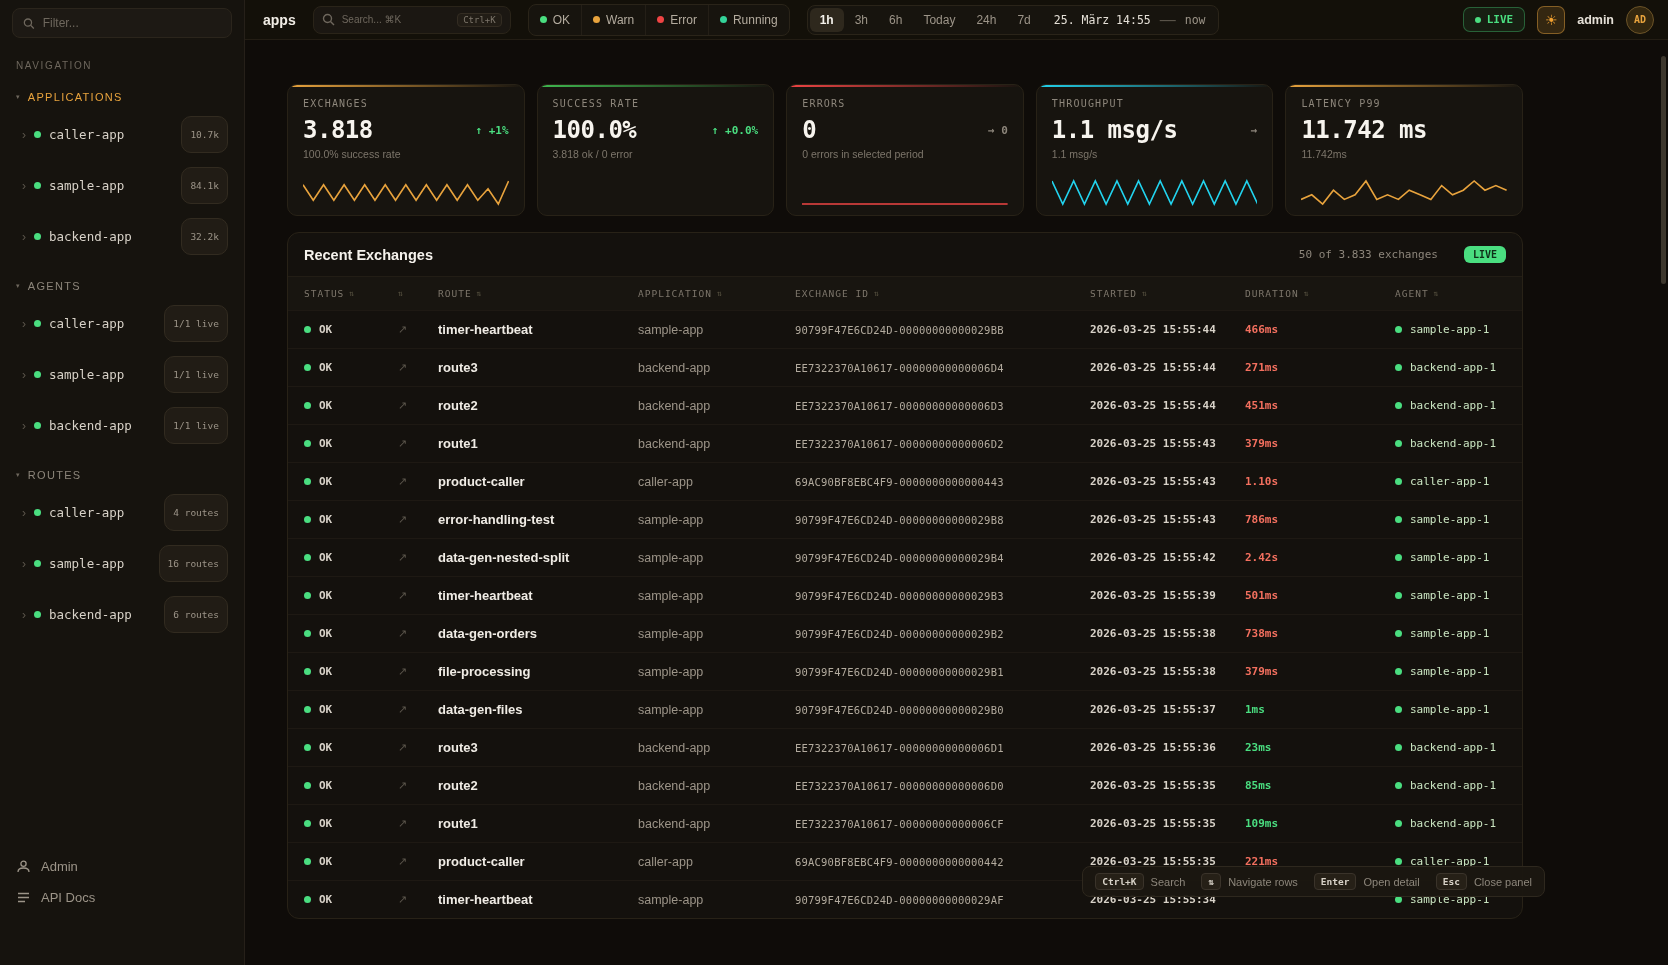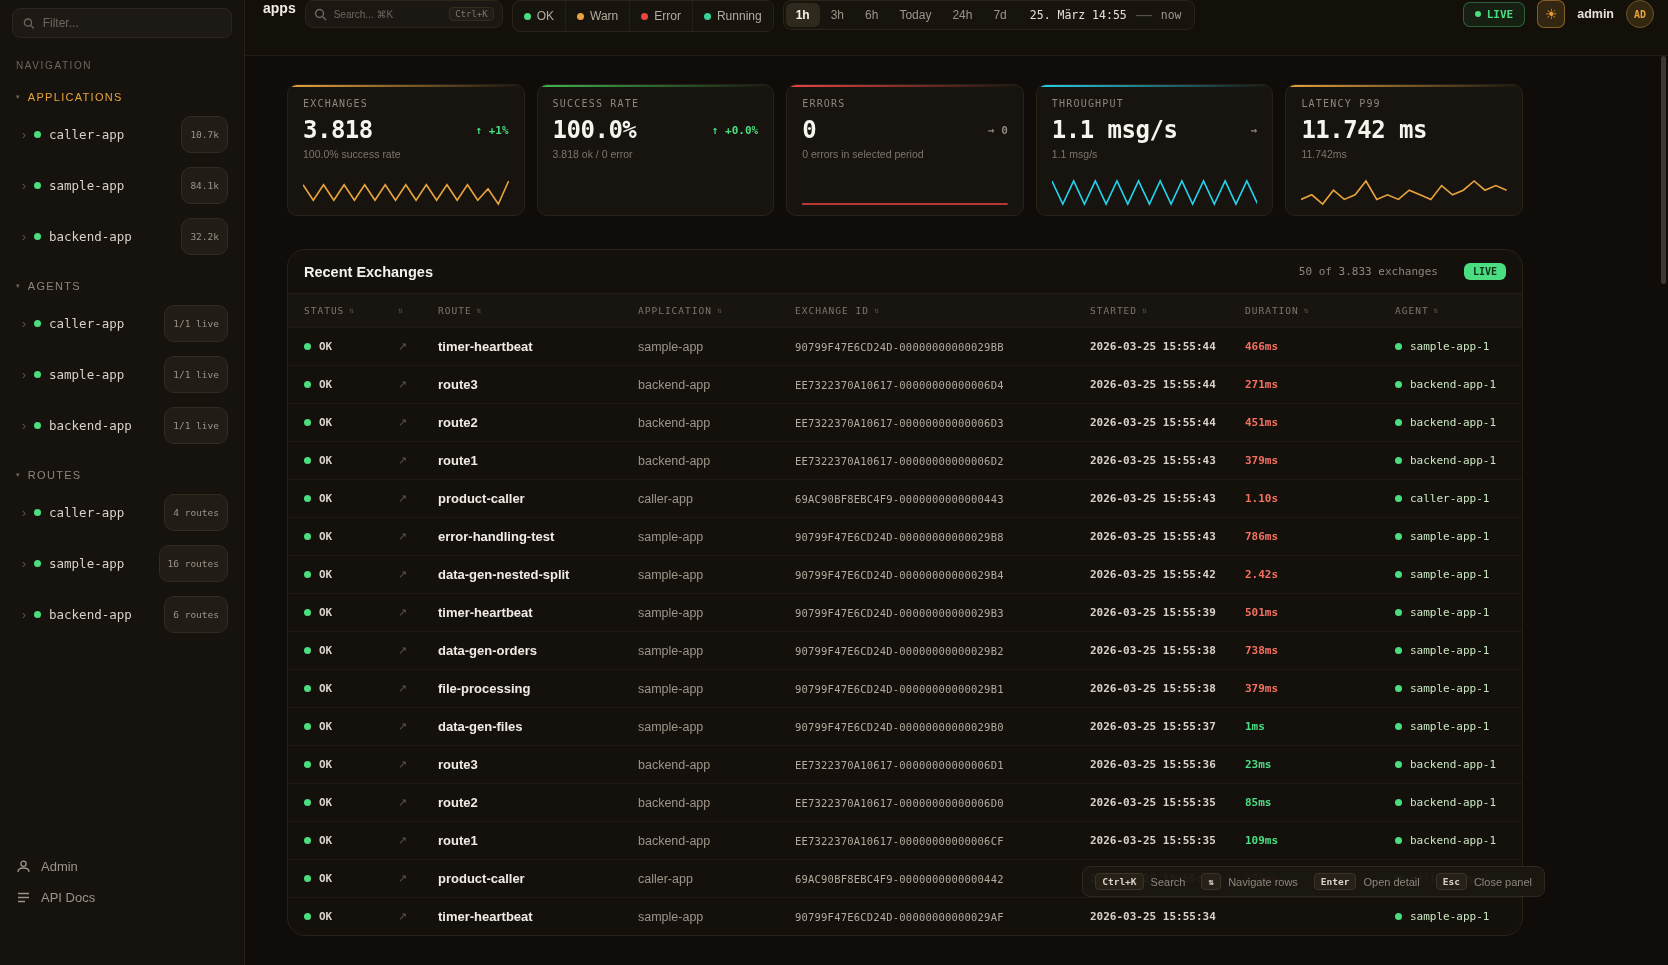--- a/index.html
+++ b/index.html
@@ -23,21 +23,21 @@
   .side-title.accent{color:#e8a33d}
   .tri{font-size:7px;color:#6e675d}
   .side-item{display:flex;align-items:center;gap:8px;padding:7px 8px 7px 14px;border-radius:6px;cursor:pointer}
   .chev{color:#5c564c;font-size:12px}
   .side-label{font-size:12.5px;color:#d8d2c8;font-family:"DejaVu Sans Mono",monospace}
   .side-badge{margin-left:auto;font-size:9.5px;color:#9c9488;background:#211c15;border:1px solid #322b20;border-radius:10px;padding:12px 8px;font-family:"DejaVu Sans Mono",monospace;white-space:nowrap}
   .sidebar-footer{margin-top:auto;padding:10px 16px 60px;display:flex;flex-direction:column;gap:16px}
   .foot-item{display:flex;gap:10px;align-items:center;color:#9c9488;font-size:13px;cursor:pointer}
 
   
-  .topbar{position:fixed;left:245px;right:0;top:0;height:56px;background:#131009;border-bottom:1px solid #231d14;display:flex;align-items:flex-start;gap:9px;padding:0 14px 0 18px;z-index:5}
+  .topbar{position:fixed;left:245px;right:0;top:0;height:40px;background:#131009;border-bottom:1px solid #231d14;display:flex;align-items:center;gap:17px;padding:0 14px 0 18px;z-index:5}
   .page-title{font-weight:700;font-size:14px;color:#f0ece5}
   .search-box{display:flex;align-items:center;gap:7px;background:#1b1712;border:1px solid #2a2419;border-radius:8px;padding:6px 8px;width:198px;color:#6e675d;cursor:text}
   .search-box input{flex:1;min-width:0;background:none;border:none;outline:none;color:#ece8e1;font-size:10px}
   .search-box input::placeholder{color:#6e675d}
   .search-box kbd{font-family:"DejaVu Sans Mono",monospace;font-size:9px;color:#7d766b;border:1px solid #332c22;border-radius:4px;padding:1px 5px;background:#221d16;white-space:nowrap}
   .chip-group{display:flex;align-items:stretch;background:#17140e;border:1px solid #2a2419;border-radius:8px;overflow:hidden}
   .chip{display:flex;align-items:center;gap:6px;padding:0 11px;font-size:12px;color:#b3ab9e;background:none;border:none;border-left:1px solid #241f17;cursor:pointer;height:30px}
   .chip:first-child{border-left:none}
   .time-group{padding:2px;gap:1px;align-items:center}
   .time-btn{padding:5px 10px;font-size:12px;color:#9c9488;border:none;background:none;border-radius:6px;cursor:pointer}
@@ -57,21 +57,21 @@
   .stats-row{display:grid;grid-template-columns:repeat(5,1fr);gap:12px}
   .card{position:relative;background:#17140f;border:1px solid #282217;border-radius:10px;padding:13px 15px 10px;height:132px;overflow:hidden}
   .card-top{position:absolute;top:0;left:0;right:0;height:2px}
   .card-title{font-size:10px;letter-spacing:1.2px;color:#8d867b;font-family:"DejaVu Sans Mono",monospace}
   .card-vrow{display:flex;align-items:center;justify-content:space-between;margin-top:7px}
   .card-value{font-family:"DejaVu Sans Mono",monospace;font-weight:700;font-size:24px;color:#f7f4ee;letter-spacing:-.5px;white-space:nowrap}
   .card-delta{font-family:"DejaVu Sans Mono",monospace;font-size:11px;font-weight:700;white-space:nowrap}
   .card-sub{font-size:10.5px;color:#7d766b;margin-top:4px}
   .spark{position:absolute;left:15px;bottom:8px;width:calc(100% - 30px);height:30px}
 
-  .panel{margin-top:33px;background:#14110d;border:1px solid #282217;border-radius:18px;overflow:hidden}
+  .panel{margin-top:16px;background:#14110d;border:1px solid #282217;border-radius:12px;overflow:hidden}
   .panel-header{display:flex;align-items:center;justify-content:space-between;padding:13px 16px;border-bottom:1px solid #221d15}
   .panel-header h2{font-size:14.5px;font-weight:700;color:#f5f2ec}
   .panel-meta{display:flex;align-items:center;gap:26px}
   .summary{font-family:"DejaVu Sans Mono",monospace;font-size:11px;color:#8d867b}
   .live-pill{font-family:"DejaVu Sans Mono",monospace;font-size:10px;font-weight:700;color:#0f2e18;background:#4ade80;border-radius:6px;padding:3px 9px}
 
   .trow{display:grid;grid-template-columns:94px 40px 200px 157px 295px 155px 150px 1fr;align-items:center;padding:0 16px;border-top:1px solid #1e1913;height:38px}
   .trow.thead{background:#181510;border-top:none;height:33px;cursor:default}
   .trow:not(.thead){cursor:pointer}
   .th{display:flex;align-items:center;gap:5px;font-size:9.5px;letter-spacing:1px;color:#7d766b;font-family:"DejaVu Sans Mono",monospace;cursor:pointer}

